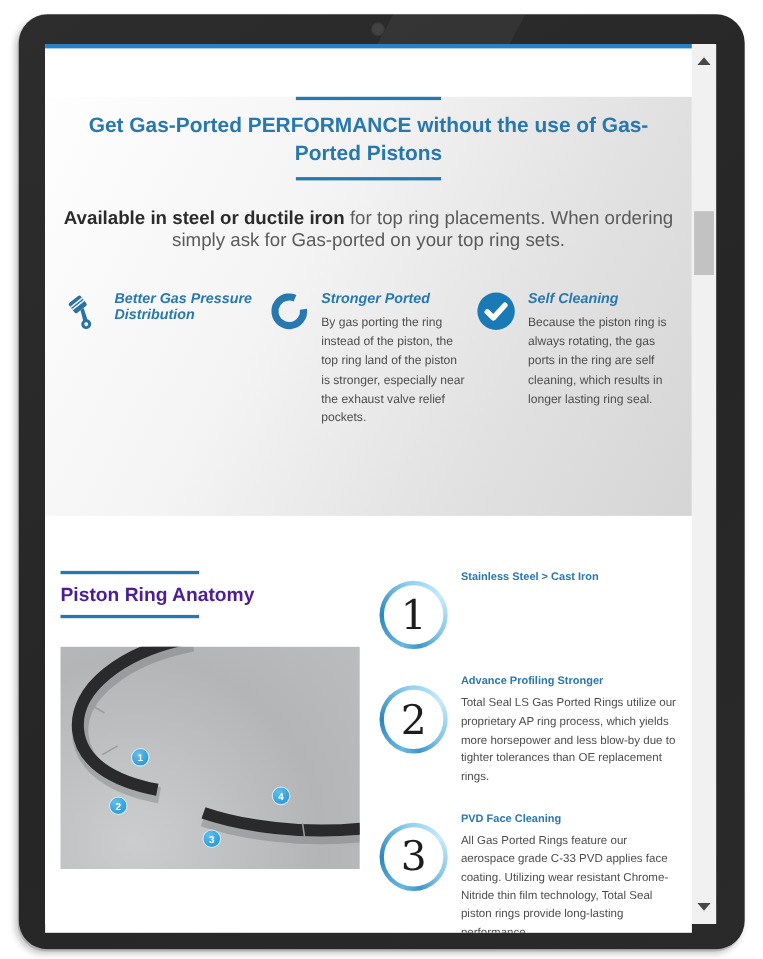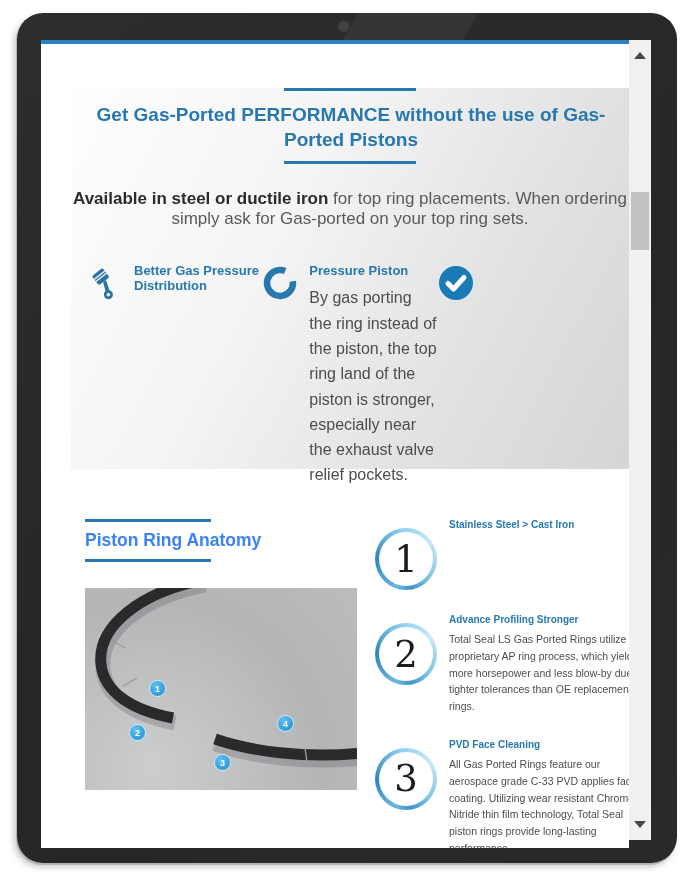--- a/index.html
+++ b/index.html
@@ -20,21 +20,21 @@
   .camera {
     position:absolute; left:320px; top:7px; width:13px; height:13px;
     border-radius:50%; background:#434343; box-shadow:inset 0 0 2px #1c1c1c;
   }
 
   
   .screen {
     position:absolute; left:24px; top:27px; width:610px; height:800px;
     background:#ffffff; display:flex;
   }
-  .content { width:588px; height:808px; border-top:4px solid #2980c4; overflow:hidden; background:#fff;padding-left:30px; }
+  .content { width:588px; height:808px; border-top:4px solid #2980c4; overflow:hidden; background:#fff; }
 
   
   .scrollbar { width:22px; height:800px; background:#f1f1f1; position:relative; }
   .scroll-arrow { position:absolute; left:50%; transform:translateX(-50%); width:0; height:0; cursor:pointer; }
   .scroll-arrow.up   { top:12px;    border-left:6px solid transparent; border-right:6px solid transparent; border-bottom:7px solid #474747; }
   .scroll-arrow.down { bottom:12px; border-left:6px solid transparent; border-right:6px solid transparent; border-top:7px solid #474747; }
   .scroll-thumb { position:absolute; left:2px; right:2px; top:152px; height:58px; background:#c2c2c2; }
 
   
   .hero {
@@ -49,28 +49,28 @@
     color:#2878b0; font-size:19px; font-weight:bold; line-height:1.32;
   }
   .hero .rule.bottom { margin-top:9px; }
   .hero-intro { margin-top:25px; text-align:center; font-size:17px; color:#5a5a5a; }
   .hero-intro b { color:#2b2b2b; }
 
   .features { display:flex; justify-content:space-between; padding:0 16px; margin-top:34px; }
   .feature { width:180px; display:flex; align-items:flex-start; }
   .feature .ficon { flex:0 0 36px; height:36px; margin-top:2px; }
   .feature .ftext { margin-left:11px; }
-  .feature h3 { color:#2878b0; font-size:13px; font-weight:bold; line-height:1.18; margin-bottom:7px; }
-  .feature p { font-size:16px; color:#4d4d4d; line-height:1.58; }
+  .feature h3 { color:#2878b0; font-size:13px; font-weight:bold; line-height:1.18; margin-bottom:7px;font-style:italic; }
+  .feature p { font-size:11px; color:#4d4d4d; line-height:1.58; }
 
   
   .anatomy { display:flex; padding:50px 14px 0 14px; }
   .anatomy-left { width:286px; }
   .anatomy-head .rule.small { width:126px; }
-  .anatomy-title { color:#3b82f6; font-size:17.5px; font-weight:bold; margin:8px 0 8px 0; }
+  .anatomy-title { color:#4c1d95; font-size:17.5px; font-weight:bold; margin:8px 0 8px 0; }
   .ring-photo {
     position:relative; width:272px; height:202px; margin-top:26px;
     background:radial-gradient(circle at 25% 88%, #cbcdce 0%, #b3b5b7 62%, #babcbe 100%);
   }
   .marker {
     position:absolute; width:17px; height:17px; border-radius:50%;
     background:radial-gradient(circle at 35% 28%, #5fc0ef 0%, #2f9ad6 75%);
     border:1.5px solid #cfeaf9; color:#ffffff; font-size:9px; font-weight:bold;
     display:flex; align-items:center; justify-content:center; cursor:pointer;
   }
@@ -131,32 +131,36 @@
             </div>
           </div>
 
           <div class="feature">
             <span class="ficon">
               <svg width="36" height="36" viewBox="0 0 36 36">
                 <circle cx="18" cy="18" r="13" fill="none" stroke="#2878b0" stroke-width="6.5" stroke-dasharray="68 14" transform="rotate(-8 18 18)"></circle>
               </svg>
             </span>
             <div class="ftext">
-              <h3>Pressure Piston</h3>
+              <h3>Stronger Ported</h3>
               <p>By gas porting the ring instead of the piston, the top ring land of the piston is stronger, especially near the exhaust valve relief pockets.</p>
             </div>
           </div>
 
           <div class="feature">
             <span class="ficon">
               <svg width="36" height="36" viewBox="0 0 36 36">
                 <circle cx="18" cy="18" r="17" fill="#1a7ab5"></circle>
                 <path d="M10 18.5 L15.5 24 L26 12.5" fill="none" stroke="#ffffff" stroke-width="5" stroke-linecap="round" stroke-linejoin="round"></path>
               </svg>
             </span>
+            <div class="ftext">
+              <h3>Self Cleaning</h3>
+              <p>Because the piston ring is always rotating, the gas ports in the ring are self cleaning, which results in longer lasting ring seal.</p>
+            </div>
           </div>
 
         </div>
       </section>
 
       <section class="anatomy">
         <div class="anatomy-left">
           <div class="anatomy-head">
             <div class="rule small"></div>
             <h2 class="anatomy-title">Piston Ring Anatomy</h2>

